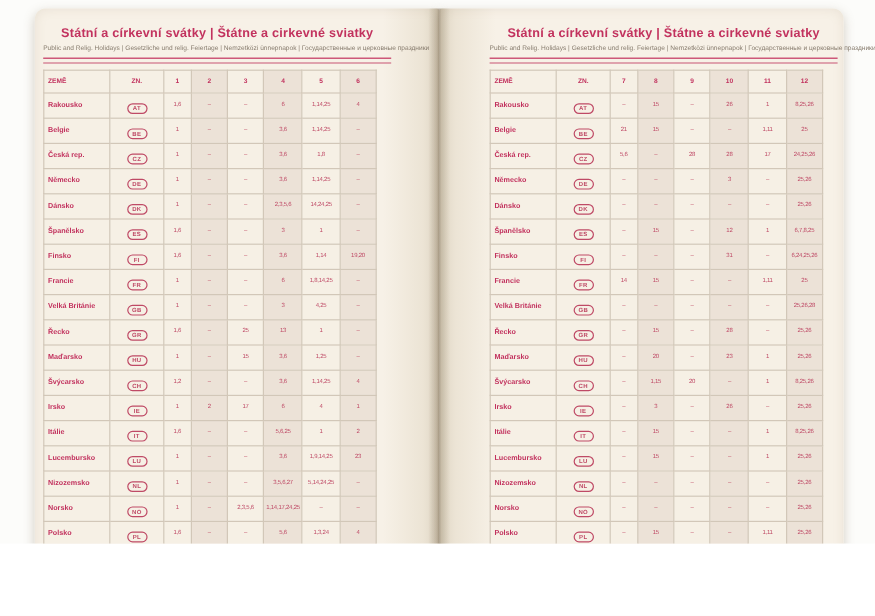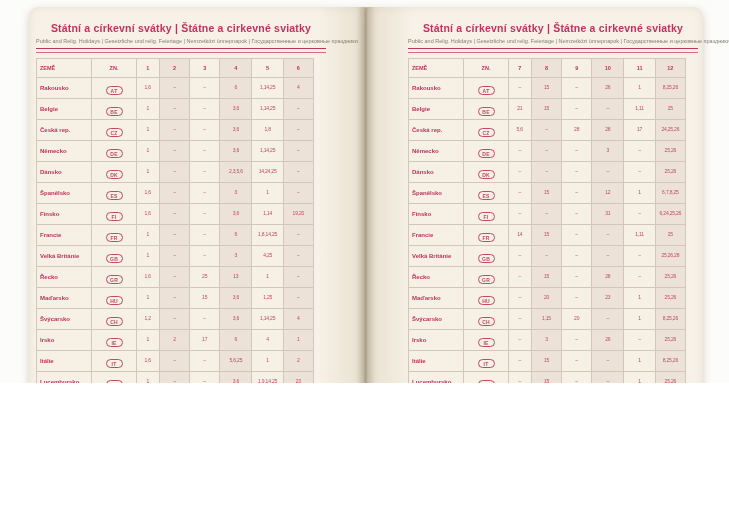--- a/index.html
+++ b/index.html
@@ -5,21 +5,21 @@
   :root{
     --accent:#c2325e;
     --accent2:#bf4a66;
     --grid:#d2c7b8;
     --paper:#f6f0e5;
     --shade:#ece2d7;
     --ink2:#887d6f;
   }
   html,body{margin:0;padding:0;}
   body{font-family:"Liberation Sans", sans-serif;}
-  .spread{position:relative;width:729px;height:383px;background:#fcfcfa;overflow:hidden;}
+  .spread{position:relative;width:729px;height:453px;background:#fcfcfa;overflow:hidden;}
   .page{position:absolute;top:7px;height:498px;width:337px;
         box-shadow:0 3px 9px rgba(110,95,70,.28), inset 0 0 10px rgba(150,130,100,.14);}
   .page.left{left:29px;border-radius:9px 2px 2px 9px;
         background:linear-gradient(to right,#f7f1e7 0%,#f7f1e7 86%,#ece4d5 96%,#ddd4c2 100%);}
   .page.right{left:366px;border-radius:2px 9px 9px 2px;
         background:linear-gradient(to left,#f7f1e7 0%,#f7f1e7 86%,#ece4d5 96%,#ddd4c2 100%);}
   .gutter{position:absolute;left:357px;top:7px;width:18px;height:498px;pointer-events:none;z-index:5;
         background:linear-gradient(to right,rgba(110,90,60,0) 0%,rgba(110,90,60,.18) 40%,rgba(80,60,35,.30) 50%,rgba(110,90,60,.18) 60%,rgba(110,90,60,0) 100%);}
   .content{position:relative;padding-top:15px;}
   .page.left  .content{margin-left:7px;width:290px;}

